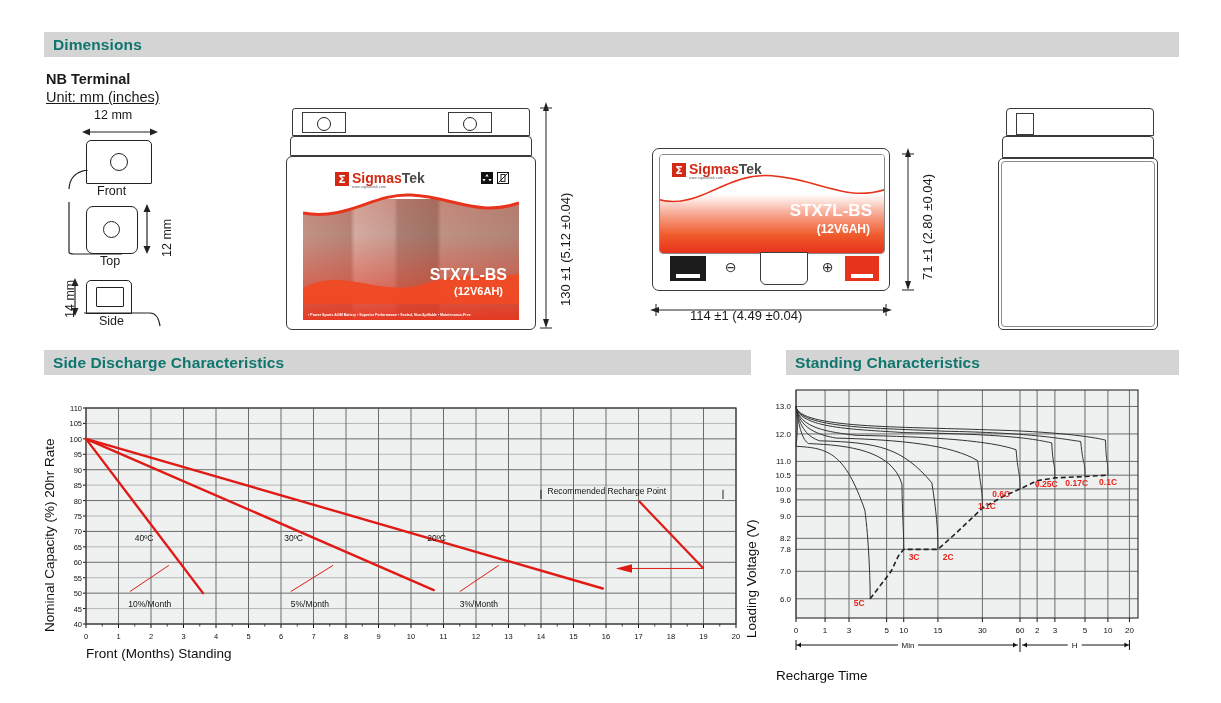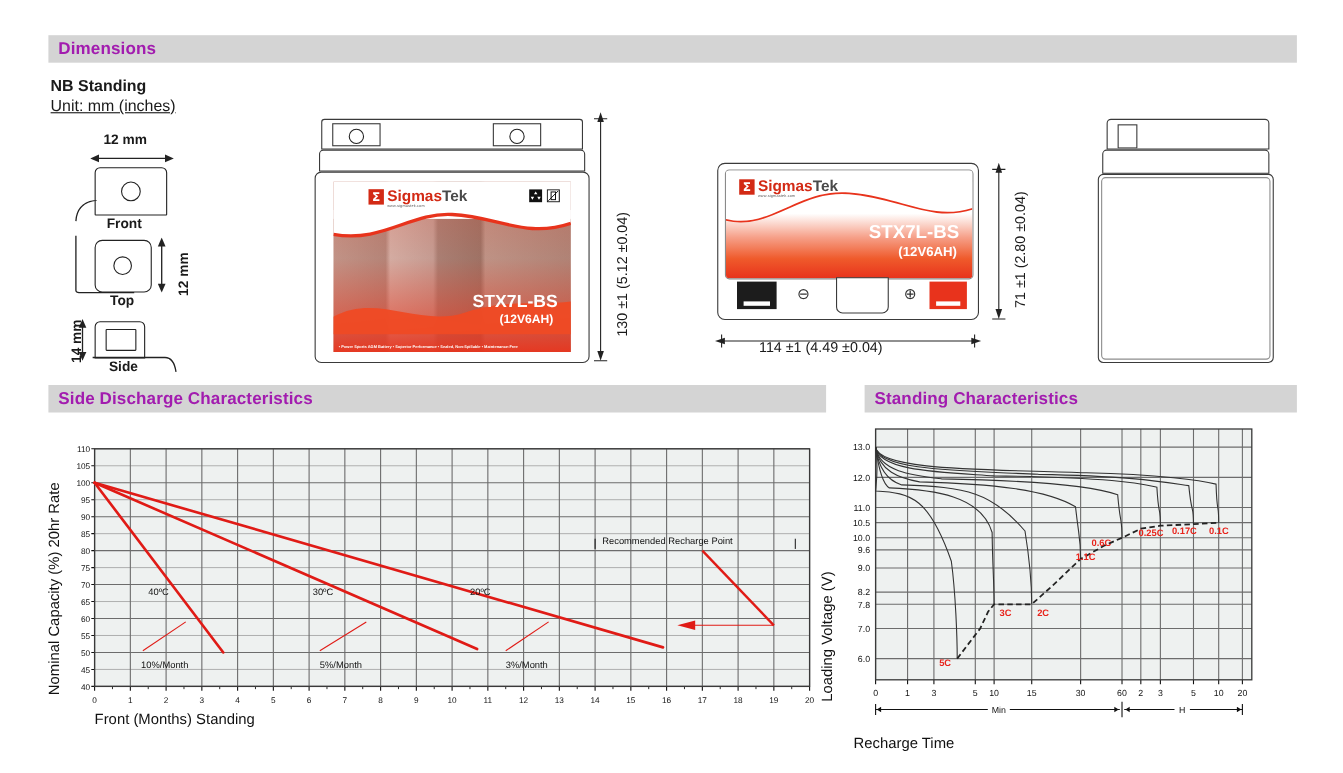--- a/index.html
+++ b/index.html
@@ -13,31 +13,31 @@
   }
   .section-bar{
     position:absolute;
     background:#d4d4d4;
     height:25px;
     display:flex;align-items:center;
     padding-left:9px;
     box-sizing:border-box;
   }
   .section-bar span{
-    font-size:15.5px;font-weight:bold;color:#a21caf;letter-spacing:0.1px;
+    font-size:15.5px;font-weight:bold;color:#0f766e;letter-spacing:0.1px;
   }
   #bar-dimensions{left:44px;top:32px;width:1135px;}
   #bar-selfdis{left:44px;top:350px;width:707px;}
   #bar-discharge{left:786px;top:350px;width:393px;}
 
   .unit-title{position:absolute;left:46px;top:71px;font-size:14.5px;font-weight:bold;}
   .unit-sub{position:absolute;left:46px;top:89px;font-size:14.5px;text-decoration:underline;}
 
   
-  #terminals{position:absolute;left:44px;top:120px;width:190px;height:225px;font-weight:bold;}
+  #terminals{position:absolute;left:44px;top:108px;width:190px;height:225px;}
   .tlabel{position:absolute;font-size:12.5px;}
   .tbox{position:absolute;border:1.4px solid #222;background:#fff;}
   .tcircle{position:absolute;border:1.3px solid #222;border-radius:50%;background:#fff;}
 
   
   .batt-wrap{position:absolute;}
   .outline{position:absolute;border:1.3px solid #3a3a3a;background:#fff;box-sizing:border-box;}
   .dim-text{position:absolute;font-size:13px;white-space:nowrap;}
   .vert-text{transform:rotate(-90deg);transform-origin:left top;}
 
@@ -68,21 +68,21 @@
   svg{display:block;}
   text{font-family:"Liberation Sans", sans-serif;}
 </style>
 </head>
 <body>
 
 <div class="section-bar" id="bar-dimensions">
   <span>Dimensions</span>
 </div>
 
-<div class="unit-title">NB Standing</div>
+<div class="unit-title">NB Terminal</div>
 <div class="unit-sub">Unit: mm (inches)</div>
 
 <div id="terminals">
 
   <div class="tlabel" style="left:50px;top:0px;">12 mm</div>
   <svg width="80" height="12" style="position:absolute;left:38px;top:18px;">
     <line x1="4" y1="6" x2="72" y2="6" stroke="#222" stroke-width="1.2"></line>
     <polygon points="0,6 8,2.5 8,9.5" fill="#222"></polygon>
     <polygon points="76,6 68,2.5 68,9.5" fill="#222"></polygon>
   </svg>

